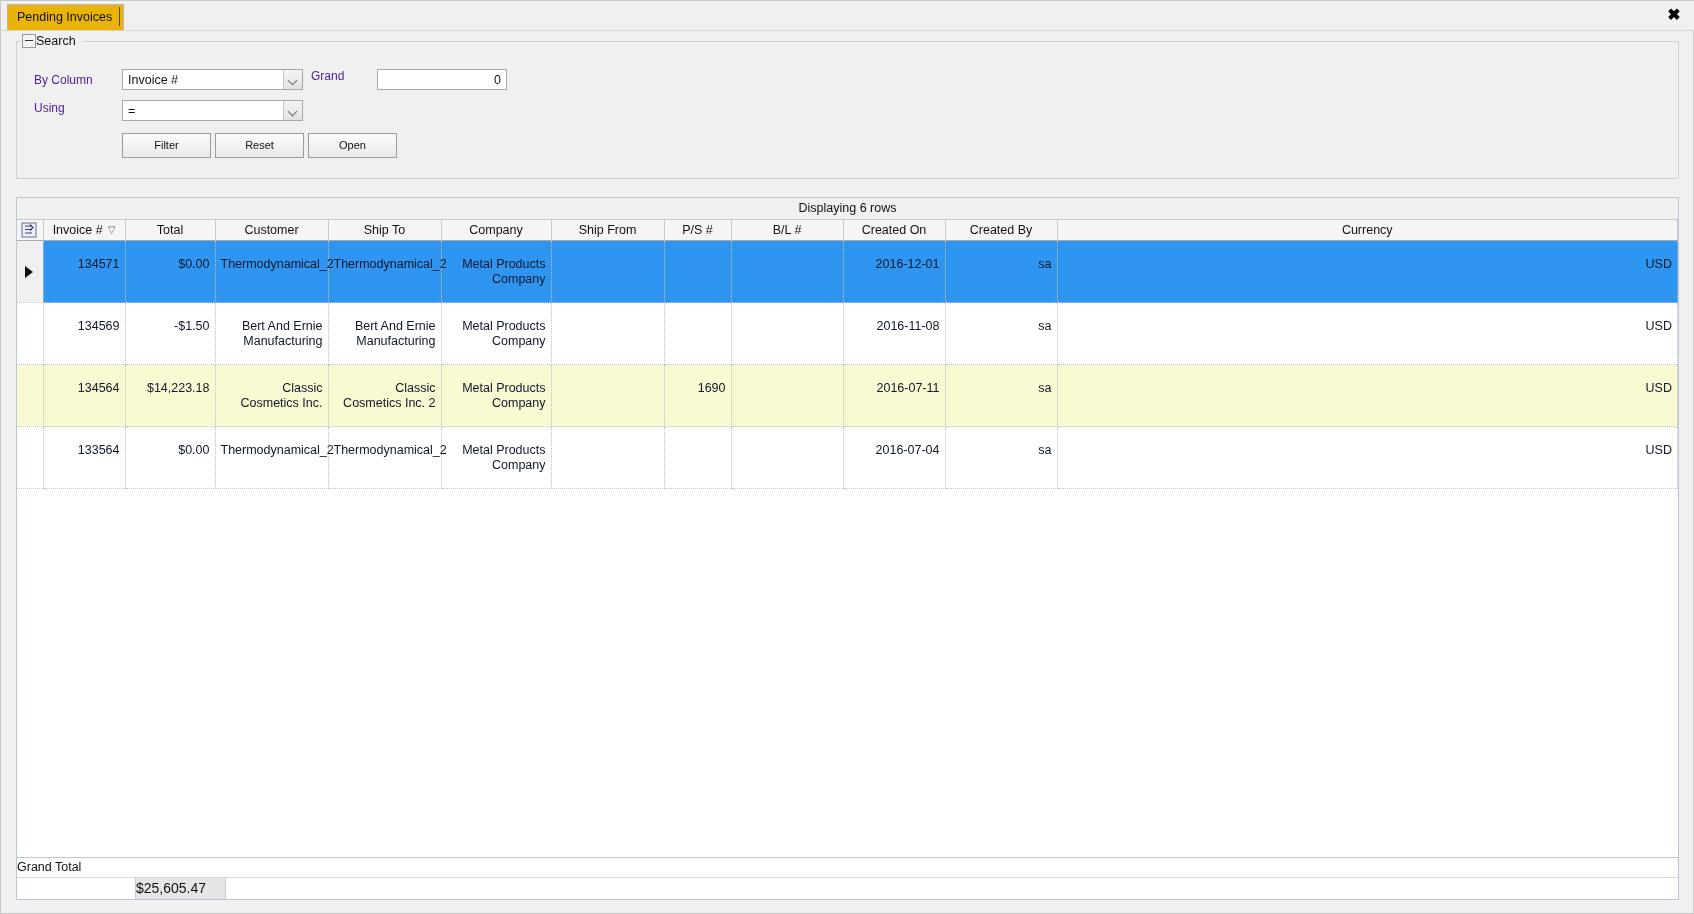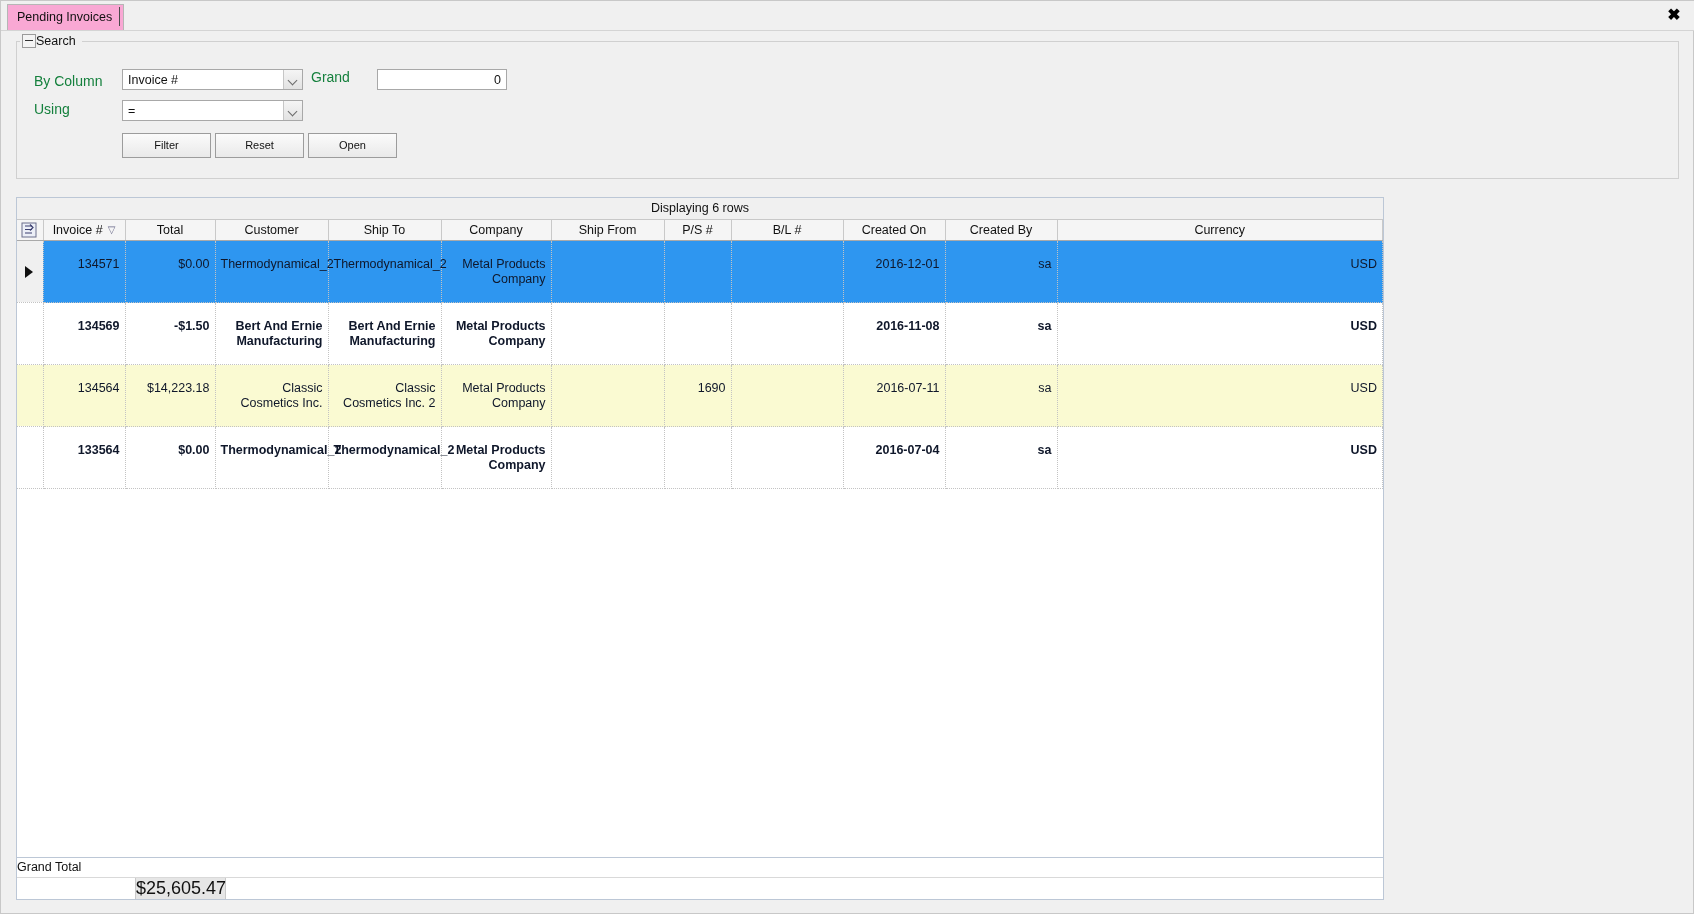--- a/index.html
+++ b/index.html
@@ -37,21 +37,21 @@
     background: #f0f0f0;
     border-bottom: 1px solid #d4d4d4;
     box-sizing: border-box;
   }
   .tab-item {
     position: absolute;
     left: 6px;
     top: 3px;
     height: 26px;
     padding: 5px 11px 0 9px;
-    background: #f9a8d4;
+    background: #eab308;
     border: 1px solid #b6b6b6;
     border-bottom: none;
     box-sizing: border-box;
     font-size: 12.5px;
     color: #111;
     white-space: nowrap;
   }
   #tab-caret {
     position: absolute;
     left: 118px;
@@ -115,22 +115,22 @@
     height: 1px;
     background: #333;
   }
   #search-legend-text {
     font-size: 12.5px;
     color: #111;
   }
 
   .form-label {
     position: absolute;
-    font-size: 14px;
-    color: #15803d;
+    font-size: 12px;
+    color: #4c1d95;
     white-space: nowrap;
   }
   #label-by-column { left: 33px; top: 72px; }
   #label-using     { left: 33px; top: 100px; }
   #label-value     { left: 310px; top: 68px; }
 
   
   .combo {
     position: absolute;
     height: 21px;
@@ -207,21 +207,21 @@
   }
   #btn-filter { left: 121px; }
   #btn-reset  { left: 214px; }
   #btn-open   { left: 307px; }
 
   
   #grid-panel {
     position: absolute;
     left: 15px;
     top: 196px;
-    width: 1368px;
+    width: 1663px;
     height: 703px;
     border: 1px solid #bcc7d6;
     box-sizing: border-box;
     background: #ffffff;
   }
   #grid-caption {
     height: 21px;
     line-height: 21px;
     text-align: center;
     background: #f0f0f0;
@@ -307,21 +307,21 @@
     top: 50%;
     margin-top: -6px;
     border-left: 8px solid #101010;
     border-top: 6px solid transparent;
     border-bottom: 6px solid transparent;
   }
 
   tr.row-selected td { background: #2e96f0; color: #ffffff; }
   tr.row-selected td.rowhead-cell { background: #f0f0f0; }
   tr.row-alt td      { background: #fafad2; }
-  tr.row-normal td   { background: #ffffff; font-weight: bold; }
+  tr.row-normal td   { background: #ffffff; }
 
   .num-cell { text-align: right; }
 
   
   #grand-total-wrap {
     position: absolute;
     left: 0;
     bottom: 0;
     width: 100%;
     box-sizing: border-box;
@@ -345,21 +345,21 @@
     border-right: 1px solid #c9c9c9;
     background: #ffffff;
   }
   #gt-value {
     width: 90px;
     background: #e6e6e6;
     border-right: 1px solid #c9c9c9;
     text-align: right;
     padding-right: 20px;
     line-height: 21px;
-    font-size: 18px;
+    font-size: 14px;
     color: #111;
     box-sizing: border-box;
   }
   #gt-rest { flex: 1; background: #ffffff; }
 </style>
 </head>
 <body>
 
 <div id="app-window">
 

